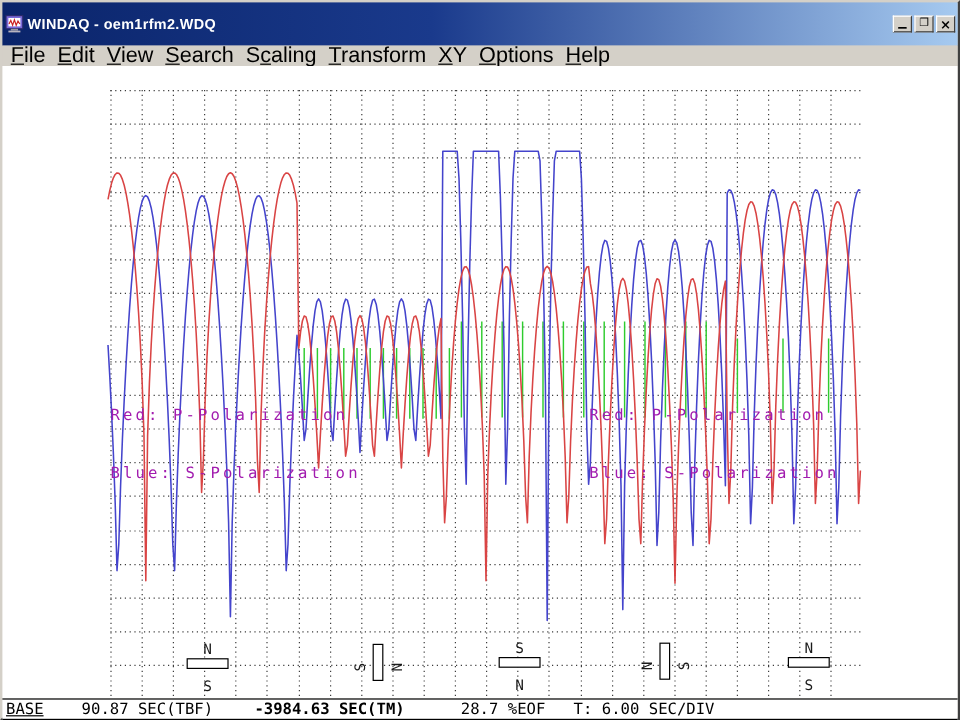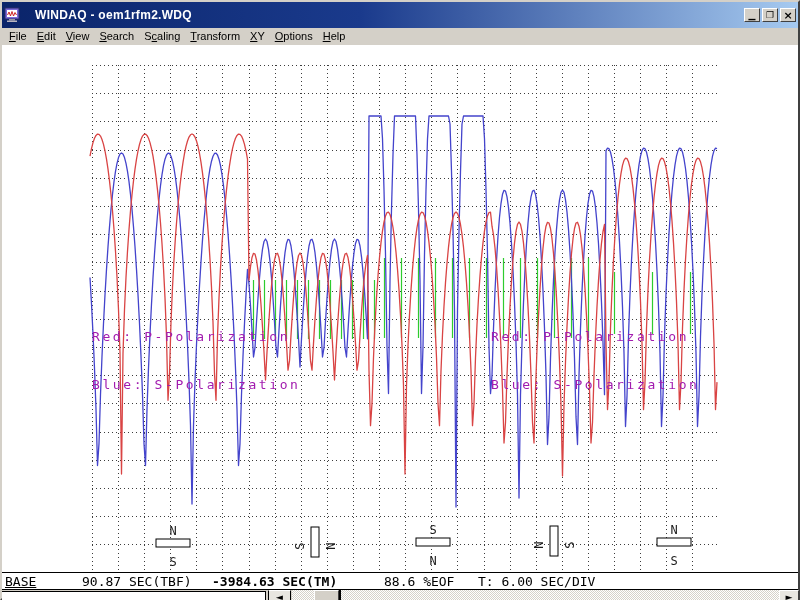--- a/index.html
+++ b/index.html
@@ -1,32 +1,32 @@
 <!DOCTYPE html>
 <html><head>
 <meta charset="utf-8">
 <style>
   html,body{margin:0;padding:0;width:800px;height:600px;overflow:hidden;background:#d4d0c8;
     font-family:"Liberation Sans",sans-serif;}
   .win{position:absolute;inset:0;box-sizing:border-box;border:2px solid;
     border-color:#d4d0c8 #404040 #404040 #d4d0c8;background:#d4d0c8;}
   
-  .titlebar{height:26px;display:flex;align-items:center;gap:15px;padding:0 2px;
+  .titlebar{height:36px;display:flex;align-items:center;gap:3px;padding:0 2px;
     background:linear-gradient(90deg,#0a246a 0%,#1a3a8c 45%,#a6caf0 100%);}
   .app-icon{width:16px;height:16px;flex:0 0 16px;}
   .title{color:#fff;font-weight:bold;font-size:12px;letter-spacing:.3px;white-space:nowrap;
     font-family:"Liberation Sans",sans-serif;}
   .winbtns{margin-left:auto;display:flex;gap:2px;}
   .wbtn{width:16px;height:14px;padding:0;line-height:11px;text-align:center;
     background:#d4d0c8;border:1px solid;border-color:#fff #404040 #404040 #fff;
     font:bold 9px "DejaVu Sans",sans-serif;color:#000;}
   .wbtn.close{font-size:11px;}
   
   .menubar{height:17px;display:flex;align-items:center;background:#d4d0c8;padding-left:2px;
-    font-size:11px;color:#000;}
+    font-size:18px;color:#000;}
   .menu-item{padding:1px 5px 2px 5px;white-space:nowrap;}
   .menu-item u{text-underline-offset:1px;}
   
   .client{position:relative;height:527px;background:#fff;overflow:hidden;}
   .client svg{position:absolute;left:0;top:0;}
   svg text{font:12px "DejaVu Sans Mono",monospace;fill:#1a1a1a;text-anchor:middle;}
   .anno{position:absolute;font:13px "DejaVu Sans Mono",monospace;letter-spacing:2.6px;
     line-height:16px;color:#a21caf;white-space:pre;}
   
   .statusbar{position:relative;height:18px;box-sizing:border-box;background:#fff;
@@ -123,23 +123,23 @@
       <div>Blue: S-Polarization</div>
     </div>
     <div class="anno" id="anno1" style="left: 489px; top: 252px;">
       <div>Red: P-Polarization</div>
       <div>Blue: S-Polarization</div>
     </div>
   </div>
 
   <div class="statusbar" id="statusbar">
       <span style="left: 3px; text-decoration: underline;">BASE</span>
-      <span style="left: 80px;">90.87 SEC(TBF)</span>
+      <span style="left: 66px;">90.87 SEC(TBF)</span>
       <span style="left: 210px; font-weight: bold;">-3984.63 SEC(TM)</span>
-      <span style="left: 382px;">88.6 %EOF</span>
+      <span style="left: 382px;">28.7 %EOF</span>
       <span style="left: 476px;">T: 6.00 SEC/DIV</span>
     </div>
 
   <div class="bottomrow">
     <div class="marker-box"></div>
     <button class="sb-btn left">
       <span>◄</span>
     </button>
     <div class="sb-track">
       <div class="sb-thumb"></div>

